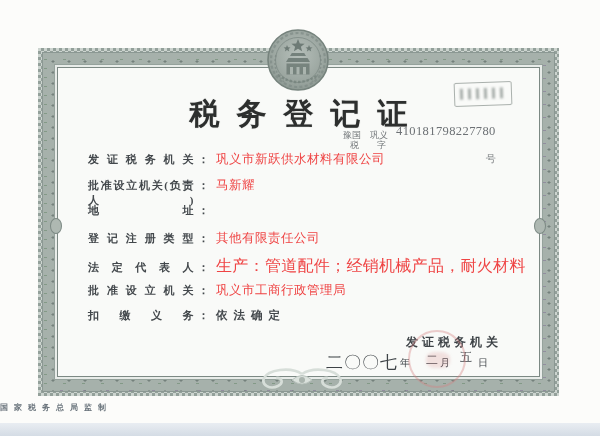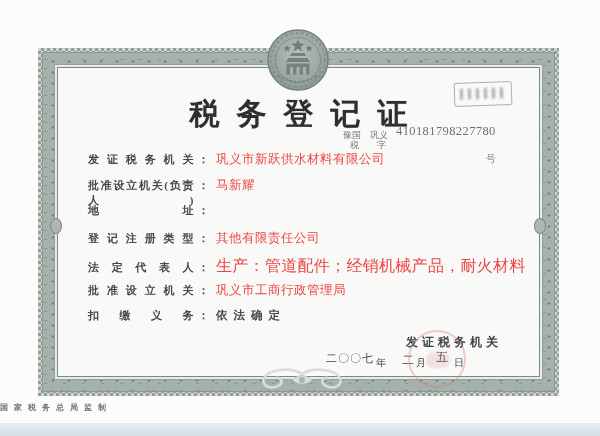--- a/index.html
+++ b/index.html
@@ -55,21 +55,21 @@
   .f-colon { font-size:11px; font-weight:bold; color:#43484c; margin:0 7px 0 4px; }
   .f-value { font-size:12.5px; color:#ef4444; letter-spacing:.5px; }
   .f-value.small { font-size:16px; letter-spacing:.3px; }
   .f-value.spread { letter-spacing:6px; font-weight:bold; font-size:11.5px; color:#43484c;font-family:Liberation Mono, monospace; }
 
   
   .issuer { position:absolute; left:372px; top:334px; width:130px; text-align:right;
     font-size:12px; font-weight:bold; color:#3e4347; letter-spacing:4px; }
   .issue-date { position:absolute; left:326px; top:351px; display:flex; align-items:flex-start;
     color:#3e4347; }
-  .issue-date .big { font-size:11px; letter-spacing:1px; }
+  .issue-date .big { font-size:17px; letter-spacing:1px; }
   .issue-date .unit { font-size:10px; position:relative; top:5px; margin:0 2px; }
   .issue-date .mon { font-size:12px; margin-left:14px; position:relative; top:1px; }
   .issue-date .day { font-size:12px; margin-left:8px; position:relative; top:-2px; }
   .issue-date .unit-last { font-size:10px; position:relative; top:5px; margin-left:6px; }
 
   
   .seal { position:absolute; left:408px; top:330px; width:58px; height:58px; border-radius:50%;
     border:2px solid rgba(214,130,130,.38); filter:blur(.6px); }
   .seal::after { content:""; position:absolute; left:16px; top:20px; width:24px; height:16px;
     background:rgba(214,130,130,.22); border-radius:40%; filter:blur(1.5px); }

